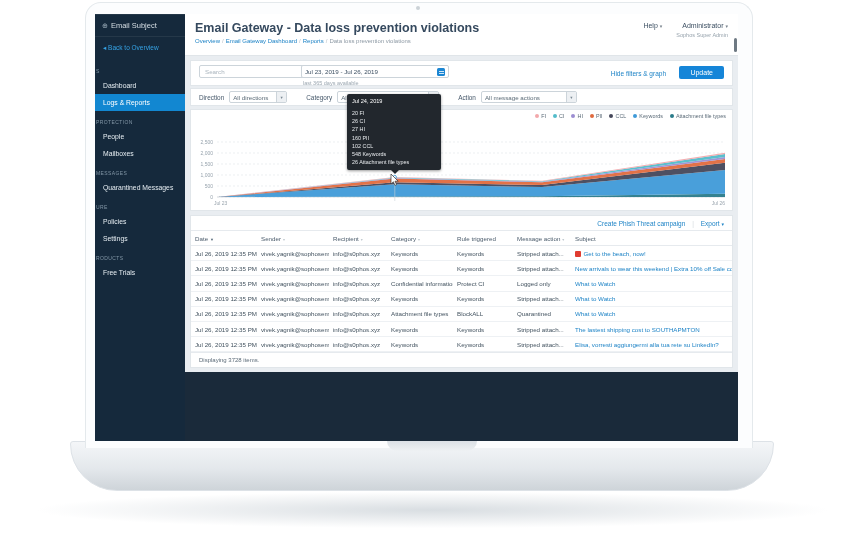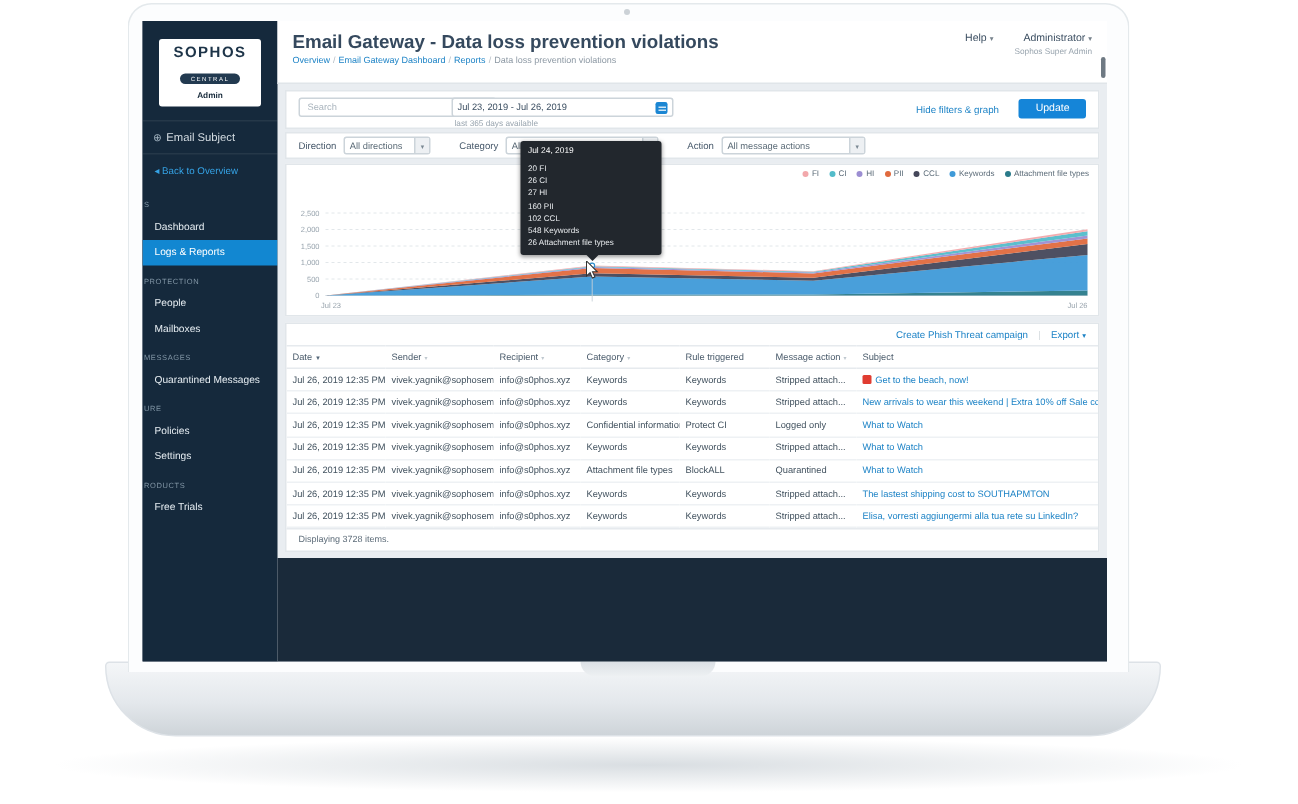--- a/index.html
+++ b/index.html
@@ -113,25 +113,20 @@
 
 <div class="base"></div>
 <div class="base-shadow"></div>
 <div class="bezel"></div>
 <div class="camera-dot"></div>
 <div class="base-notch"></div>
 
 <div class="screen">
 
   <div class="sidebar">
-    <div class="logo-card">
-      <div class="logo-text">SOPHOS</div>
-      <div class="logo-pill">CENTRAL</div>
-      <div class="logo-role">Admin</div>
-    </div>
     <div class="product-row">
       <span class="p-icon">⊕</span><span>Email Subject</span>
     </div>
     <div class="back-row">
       <span>◂ </span><span>Back to Overview</span>
     </div>
     <div>
         <div class="sec-label">S</div>
         <div class="side-item">Dashboard</div>
         <div class="side-item active">Logs &amp; Reports</div>

